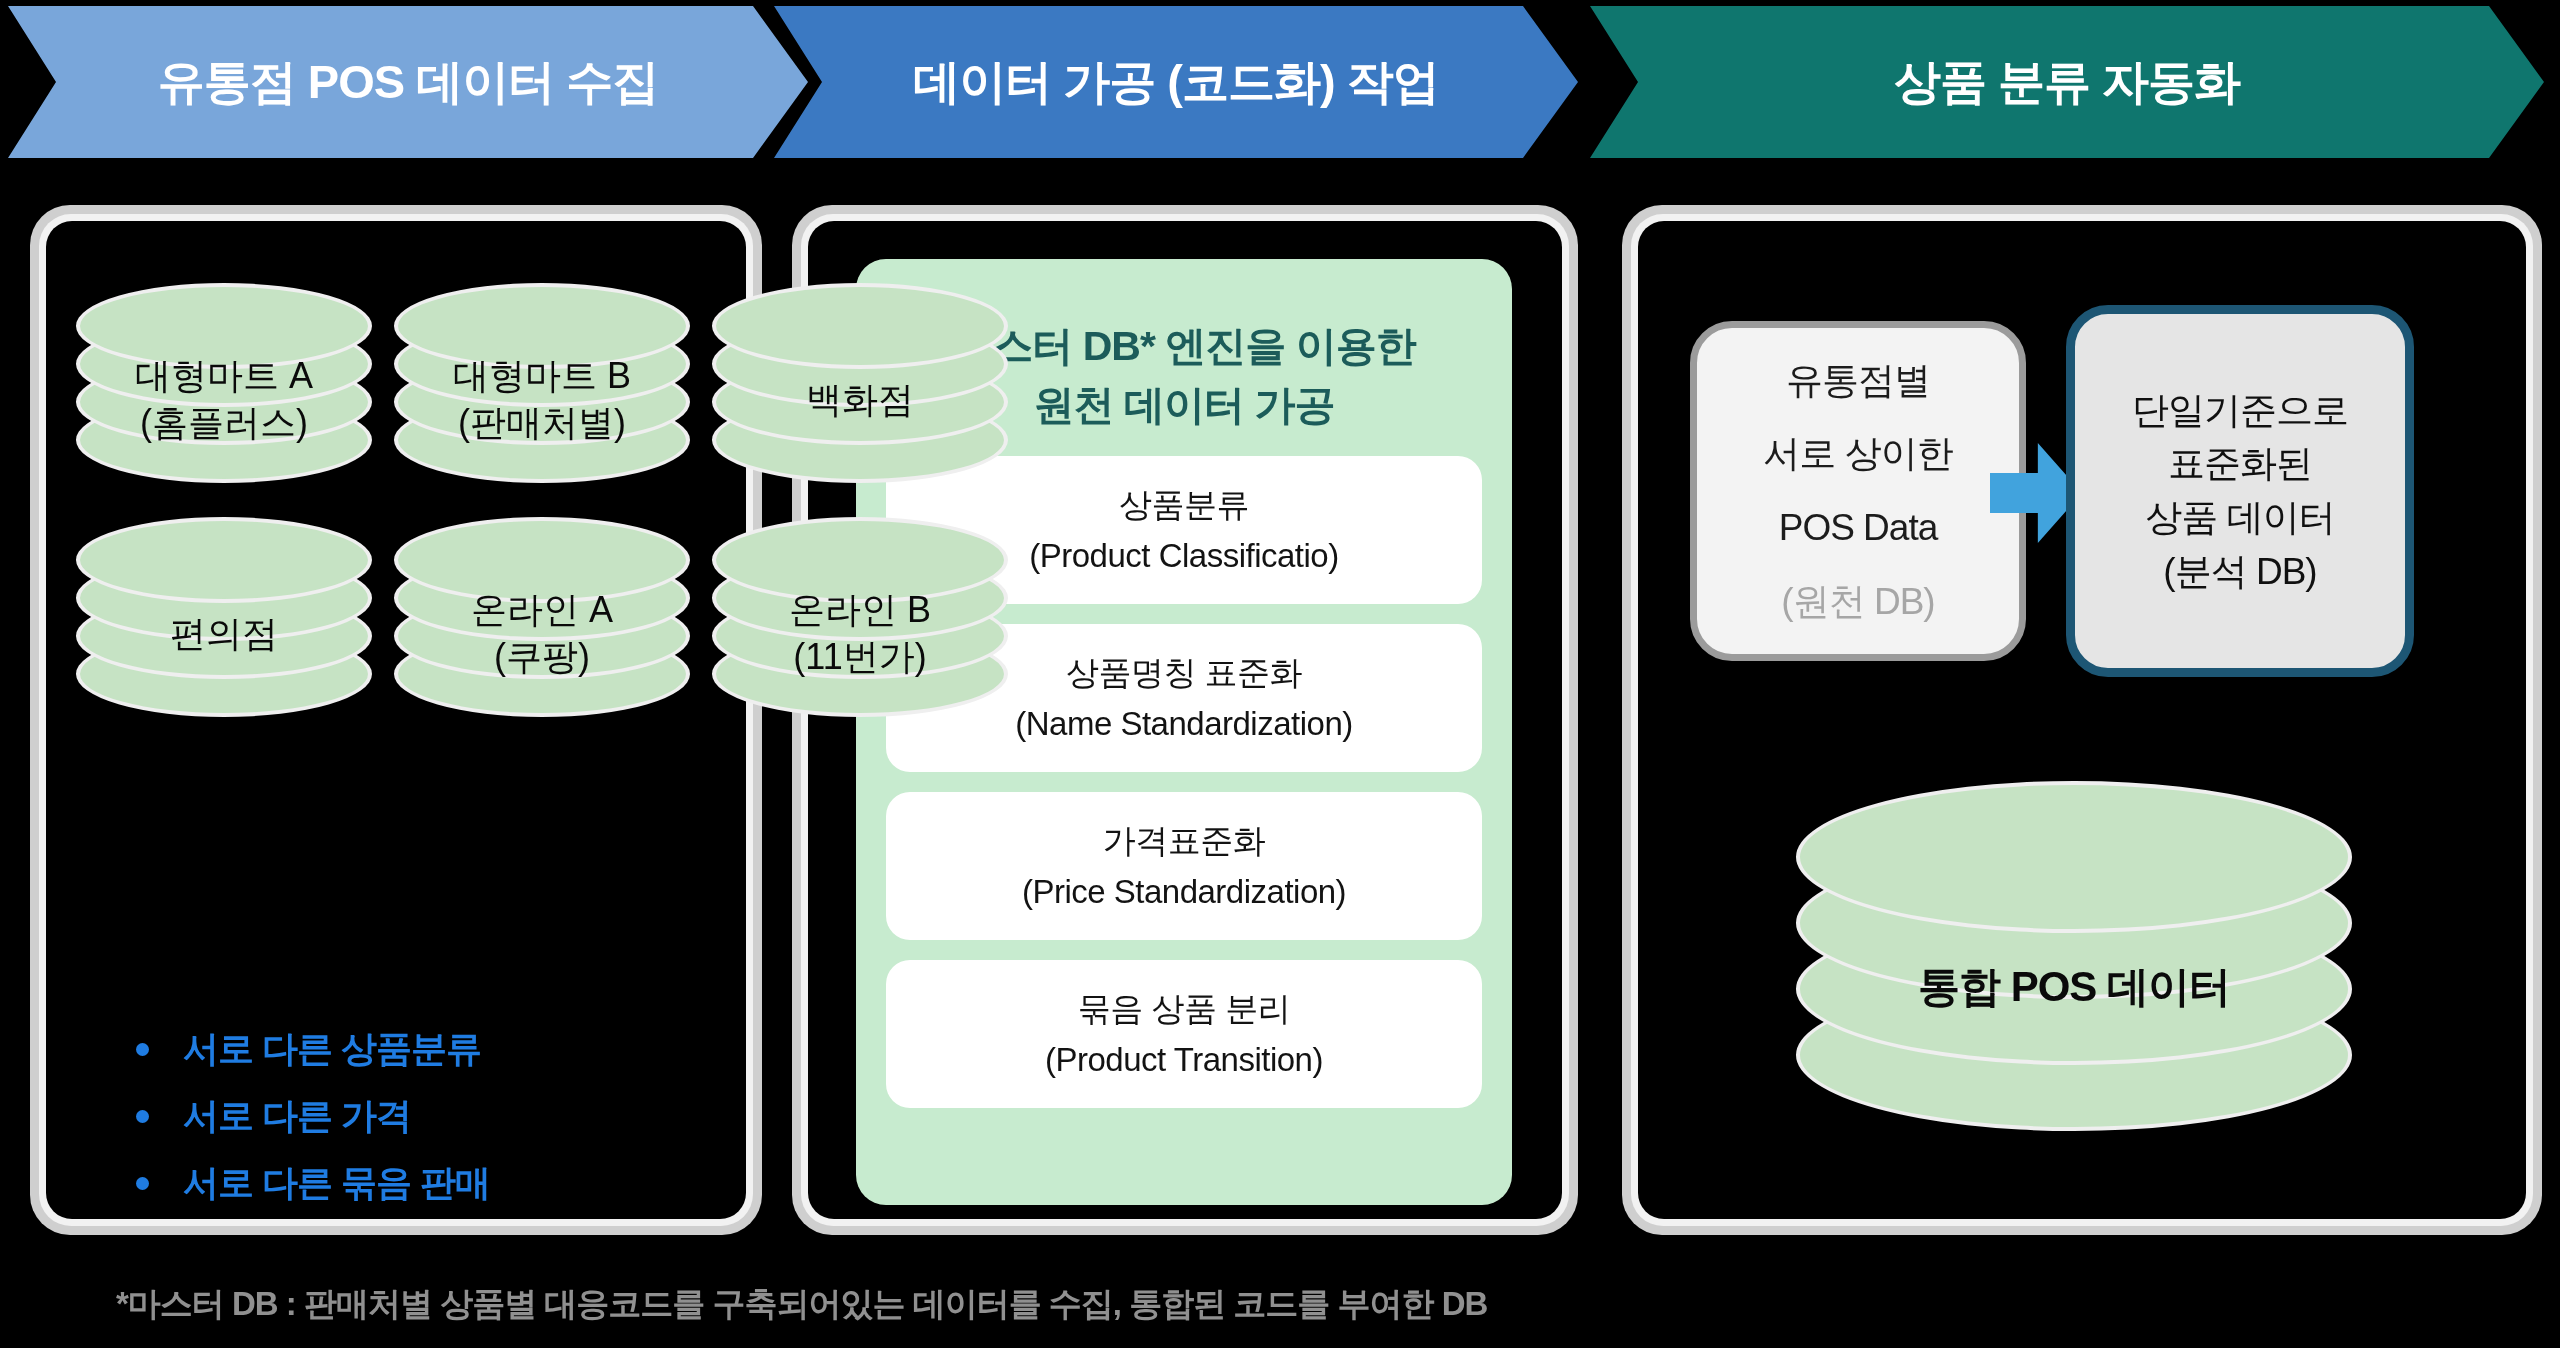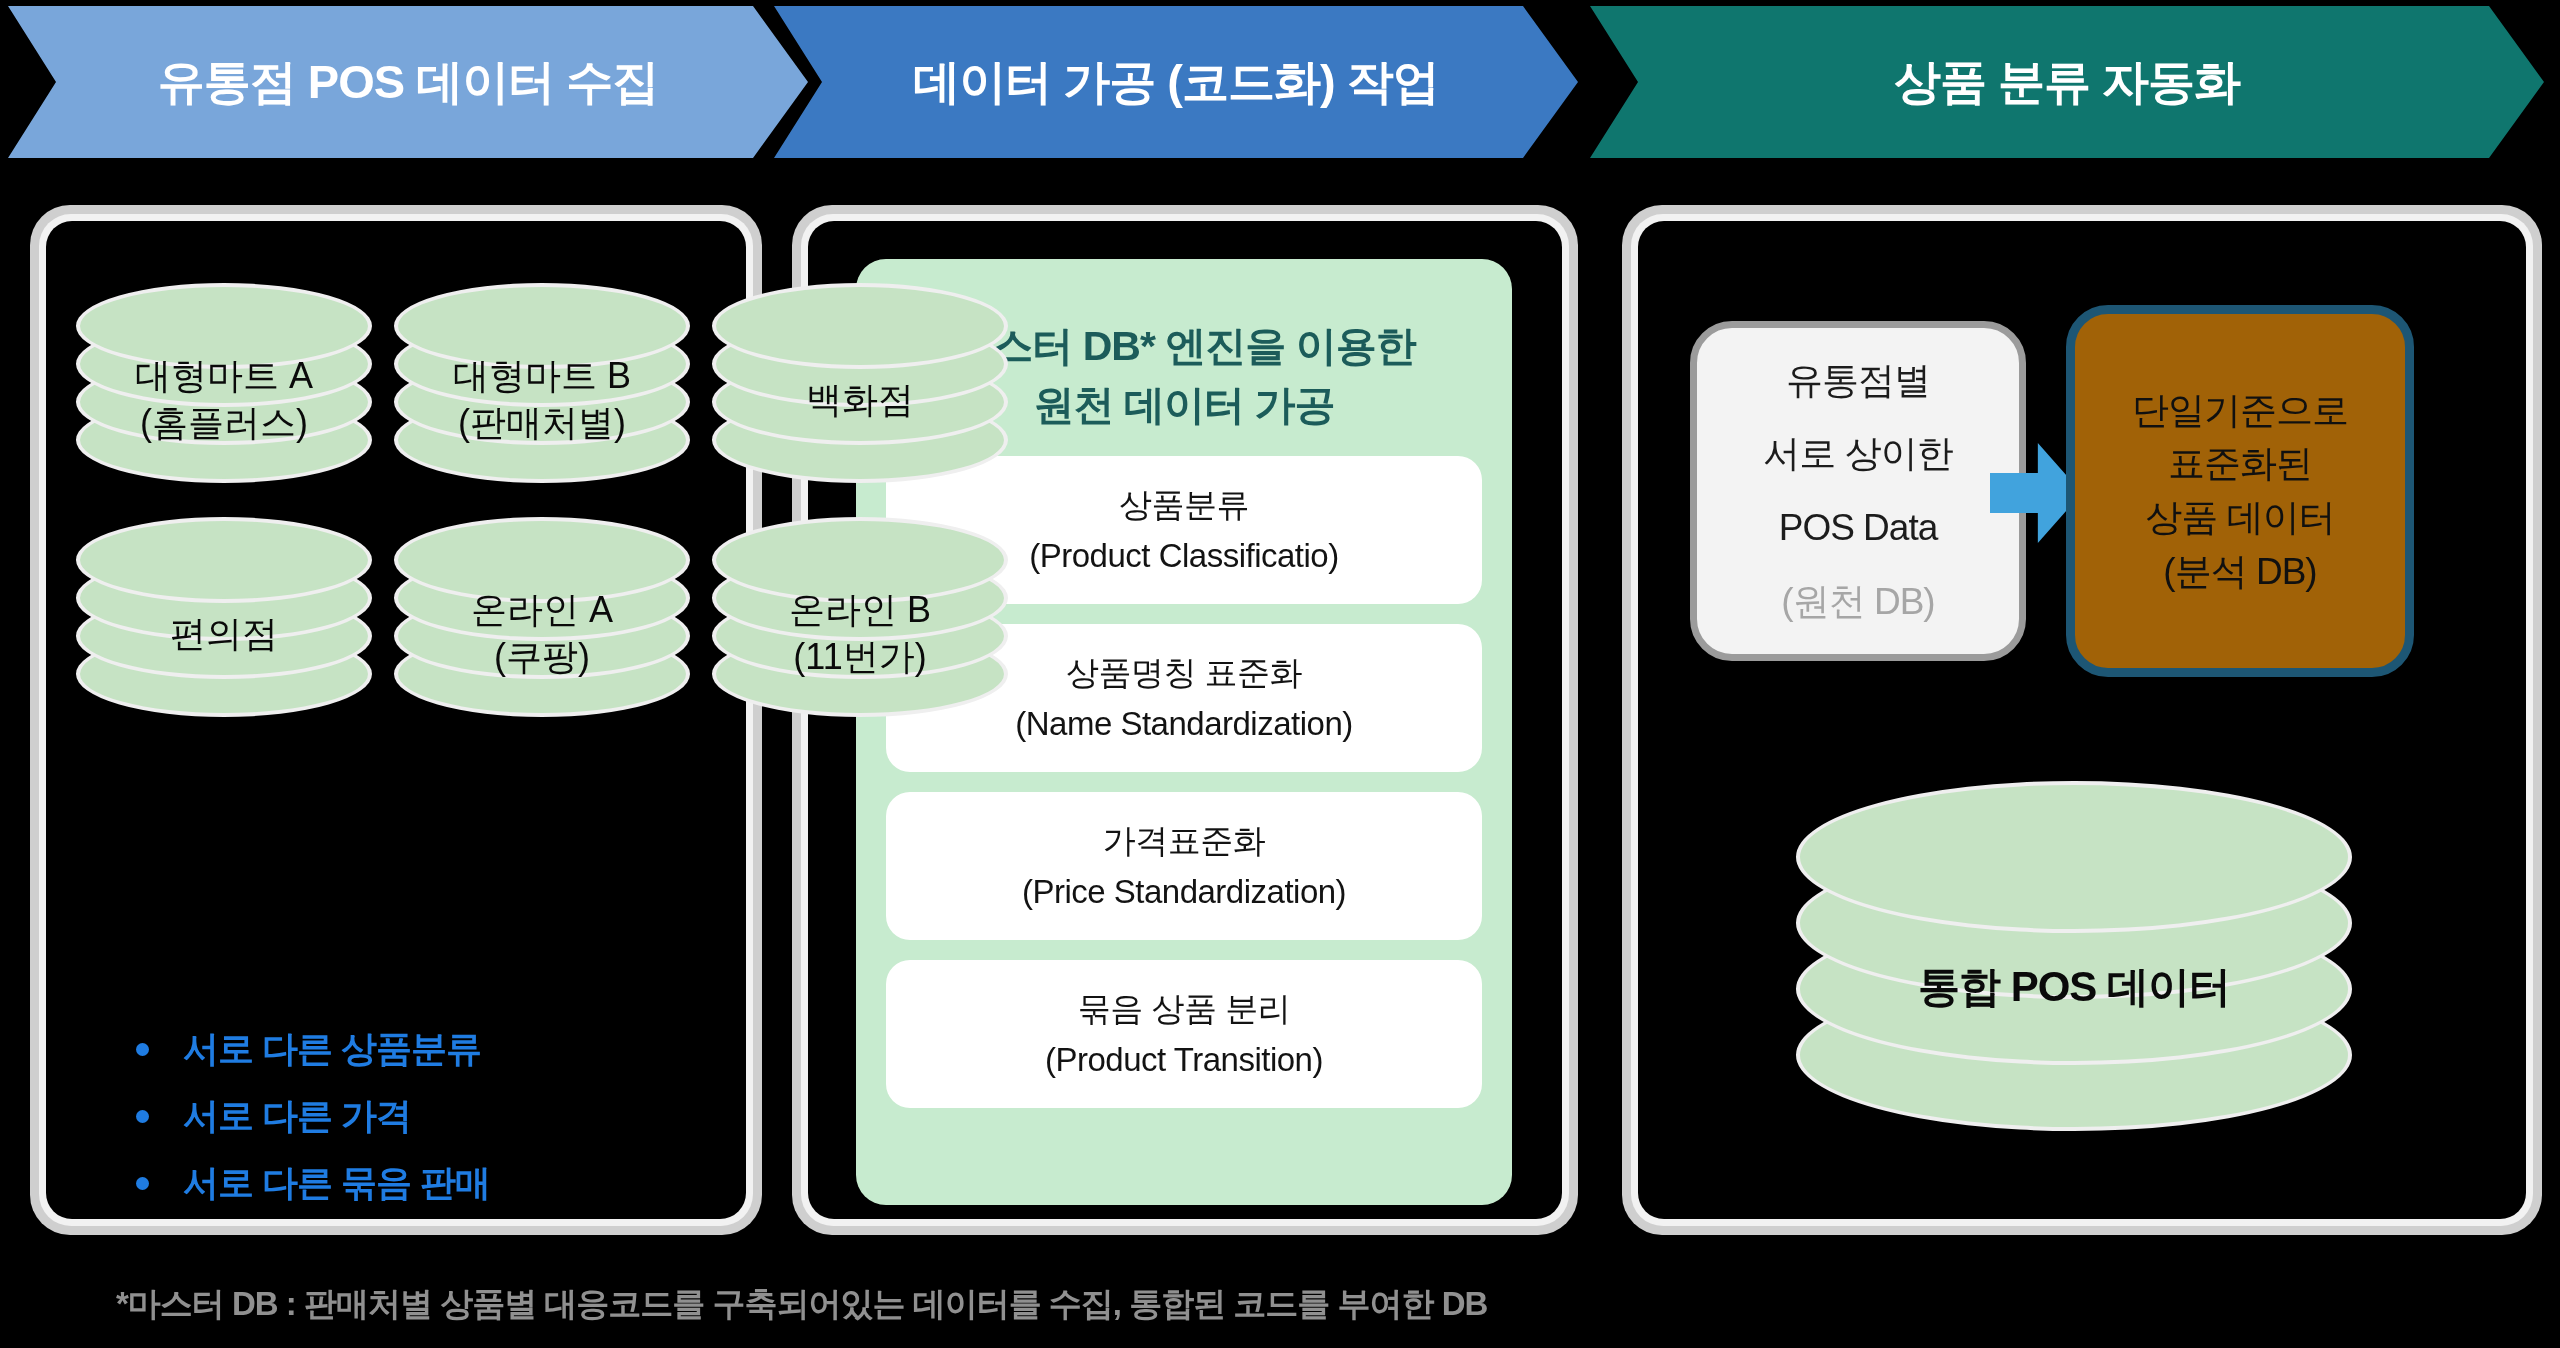--- a/index.html
+++ b/index.html
@@ -51,21 +51,21 @@
              display:flex;flex-direction:column;align-items:center;justify-content:center;color:#131313;
              font-size:33px;line-height:1.55;text-align:center;letter-spacing:-0.5px;}
   .white-box .kr{font-weight:500;}
   .white-box:first-of-type{margin-top:34px;}
 
   
   .src-box{position:absolute;left:52px;top:100px;width:336px;height:340px;background:#f3f3f3;border:7px solid #9b9b9b;
            border-radius:42px;box-sizing:border-box;display:flex;flex-direction:column;align-items:center;justify-content:center;
            font-size:37px;font-weight:500;color:#1c1c1c;line-height:1.45;text-align:center;letter-spacing:-1px;gap:20px;}
   .src-box .sub{color:#a6a6a6;}
-  .result-box{position:absolute;left:428px;top:84px;width:348px;height:372px;background:#a16207;border:9px solid #1d5674;
+  .result-box{position:absolute;left:428px;top:84px;width:348px;height:372px;background:#e5e5e5;border:9px solid #1d5674;
               border-radius:42px;box-sizing:border-box;display:flex;flex-direction:column;align-items:center;justify-content:center;
               font-size:37px;font-weight:500;color:#101010;line-height:1.45;text-align:center;letter-spacing:-1px;}
   .blue-arrow{position:absolute;left:352px;top:222px;width:92px;height:100px;background:#41a3dd;
               clip-path:polygon(0 30%,52% 30%,52% 0,100% 50%,52% 100%,52% 70%,0 70%);}
 
   .cyl.big{position:absolute;left:158px;top:560px;width:556px;height:352px;}
   .cyl.big .disc{width:556px;height:152px;}
   .cyl.big .b1{position:absolute;top:0;z-index:4;}
   .cyl.big .b2{position:absolute;top:66px;z-index:3;}
   .cyl.big .b3{position:absolute;top:132px;z-index:2;}

